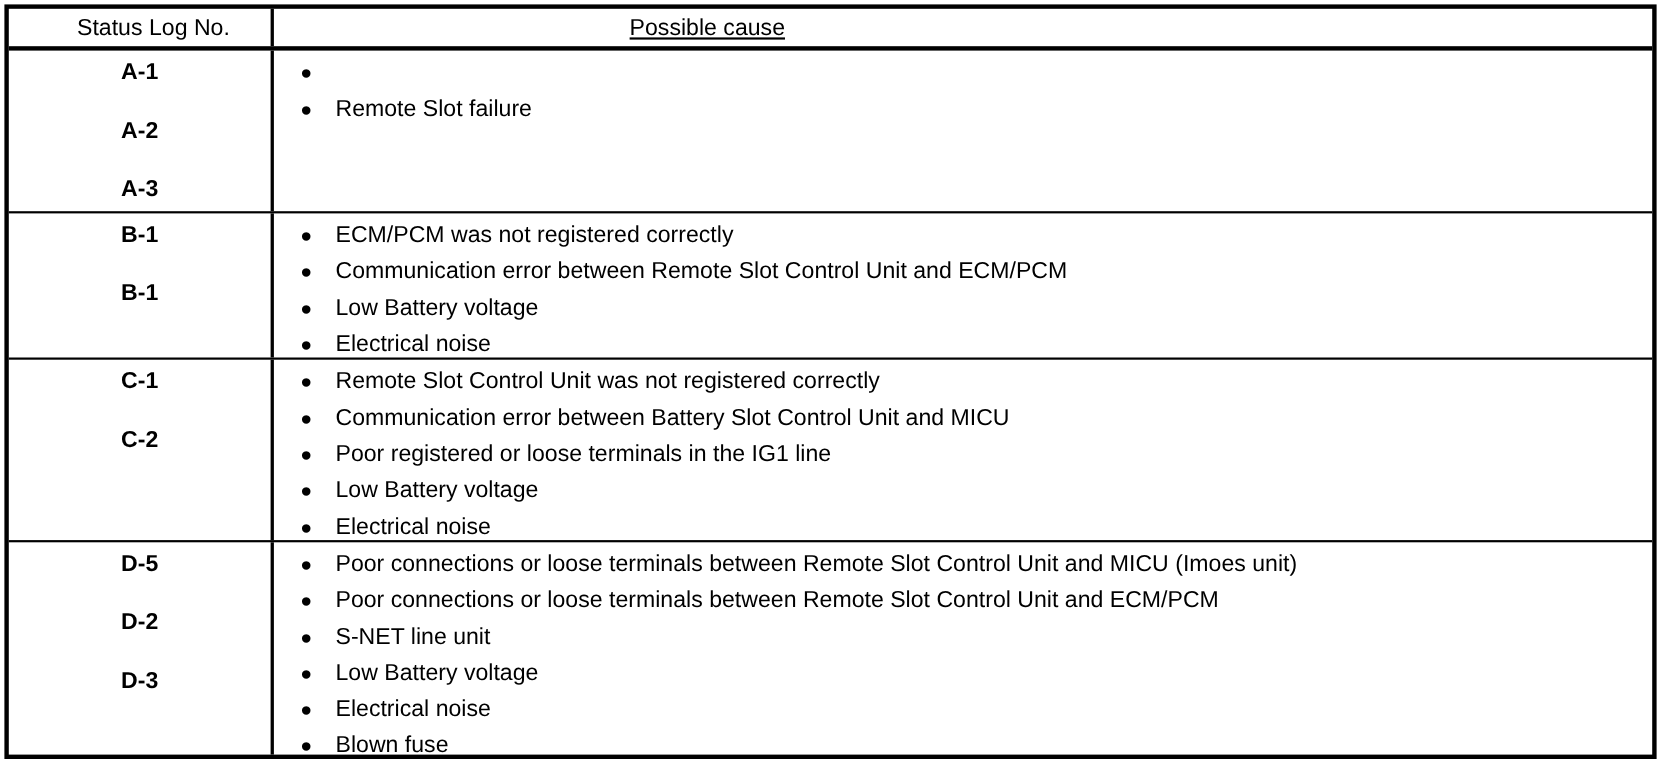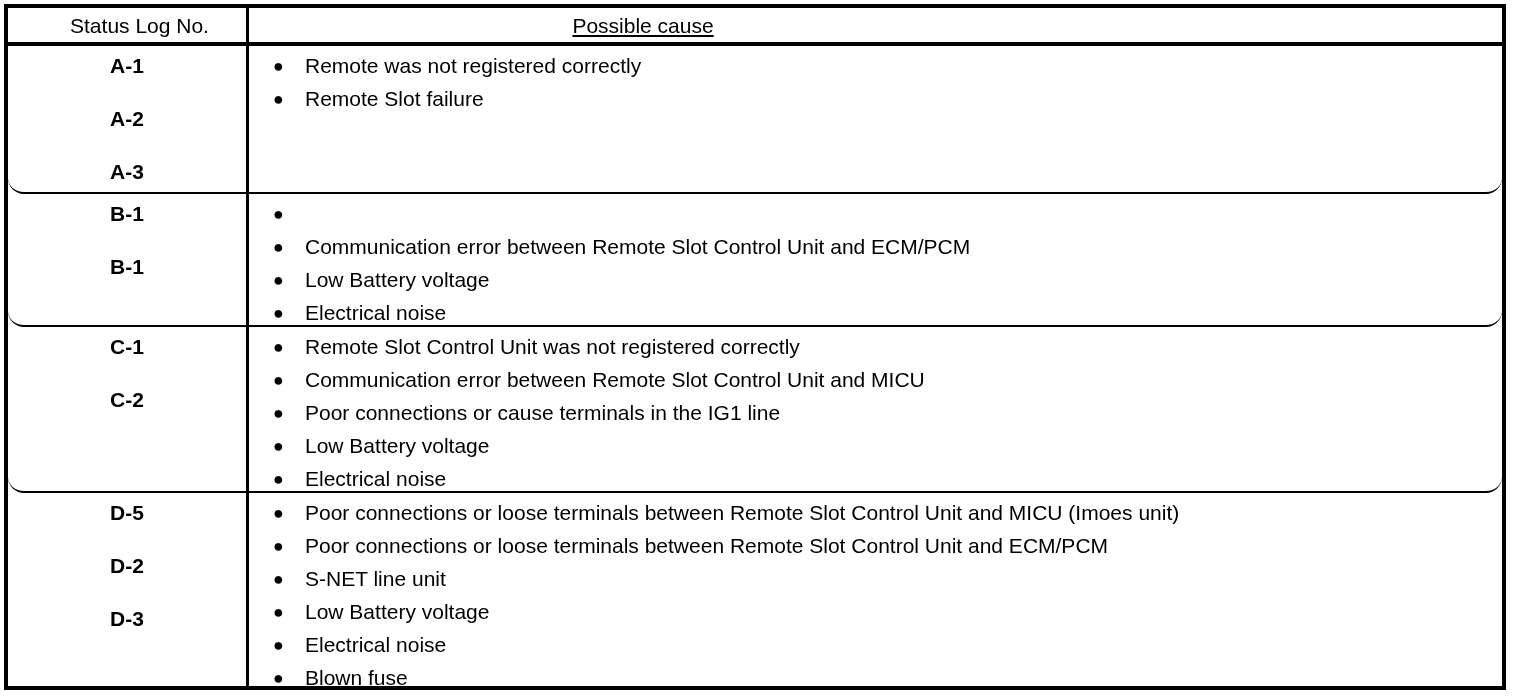--- a/index.html
+++ b/index.html
@@ -73,21 +73,20 @@
     position: relative;
     left: -245px;
   }
 
   
   .body-row {
     display: flex;
     flex-direction: row;
     box-sizing: border-box;
     border-bottom: 2px solid #000000;
-    border-radius: 16px;
   }
   .body-row.last-row {
     border-bottom: none;
   }
 
   .cell-left {
     width: 241px;
     flex: 0 0 241px;
     box-sizing: border-box;
     border-right: 3px solid #000000;
@@ -167,41 +166,41 @@
         <div class="code-list">
           <div class="code-item">A-1</div>
           <div class="code-item">A-2</div>
           <div class="code-item">A-3</div>
         </div>
       </div>
       <div class="cell-right">
         <div class="cause-list">
           <div class="cause-item">
             <span class="bullet">●</span>
-            <span class="cause-text">Remote was not registered correctly</span>
           </div>
           <div class="cause-item">
             <span class="bullet">●</span>
             <span class="cause-text">Remote Slot failure</span>
           </div>
         </div>
       </div>
     </div>
 
     <div class="body-row row-b">
       <div class="cell-left">
         <div class="code-list">
           <div class="code-item">B-1</div>
           <div class="code-item">B-1</div>
         </div>
       </div>
       <div class="cell-right">
         <div class="cause-list">
           <div class="cause-item">
             <span class="bullet">●</span>
+            <span class="cause-text">ECM/PCM was not registered correctly</span>
           </div>
           <div class="cause-item">
             <span class="bullet">●</span>
             <span class="cause-text">Communication error between Remote Slot Control Unit and ECM/PCM</span>
           </div>
           <div class="cause-item">
             <span class="bullet">●</span>
             <span class="cause-text">Low Battery voltage</span>
           </div>
           <div class="cause-item">
@@ -220,25 +219,25 @@
         </div>
       </div>
       <div class="cell-right">
         <div class="cause-list">
           <div class="cause-item">
             <span class="bullet">●</span>
             <span class="cause-text">Remote Slot Control Unit was not registered correctly</span>
           </div>
           <div class="cause-item">
             <span class="bullet">●</span>
-            <span class="cause-text">Communication error between Remote Slot Control Unit and MICU</span>
-          </div>
-          <div class="cause-item">
-            <span class="bullet">●</span>
-            <span class="cause-text">Poor connections or cause terminals in the IG1 line</span>
+            <span class="cause-text">Communication error between Battery Slot Control Unit and MICU</span>
+          </div>
+          <div class="cause-item">
+            <span class="bullet">●</span>
+            <span class="cause-text">Poor registered or loose terminals in the IG1 line</span>
           </div>
           <div class="cause-item">
             <span class="bullet">●</span>
             <span class="cause-text">Low Battery voltage</span>
           </div>
           <div class="cause-item">
             <span class="bullet">●</span>
             <span class="cause-text">Electrical noise</span>
           </div>
         </div>

